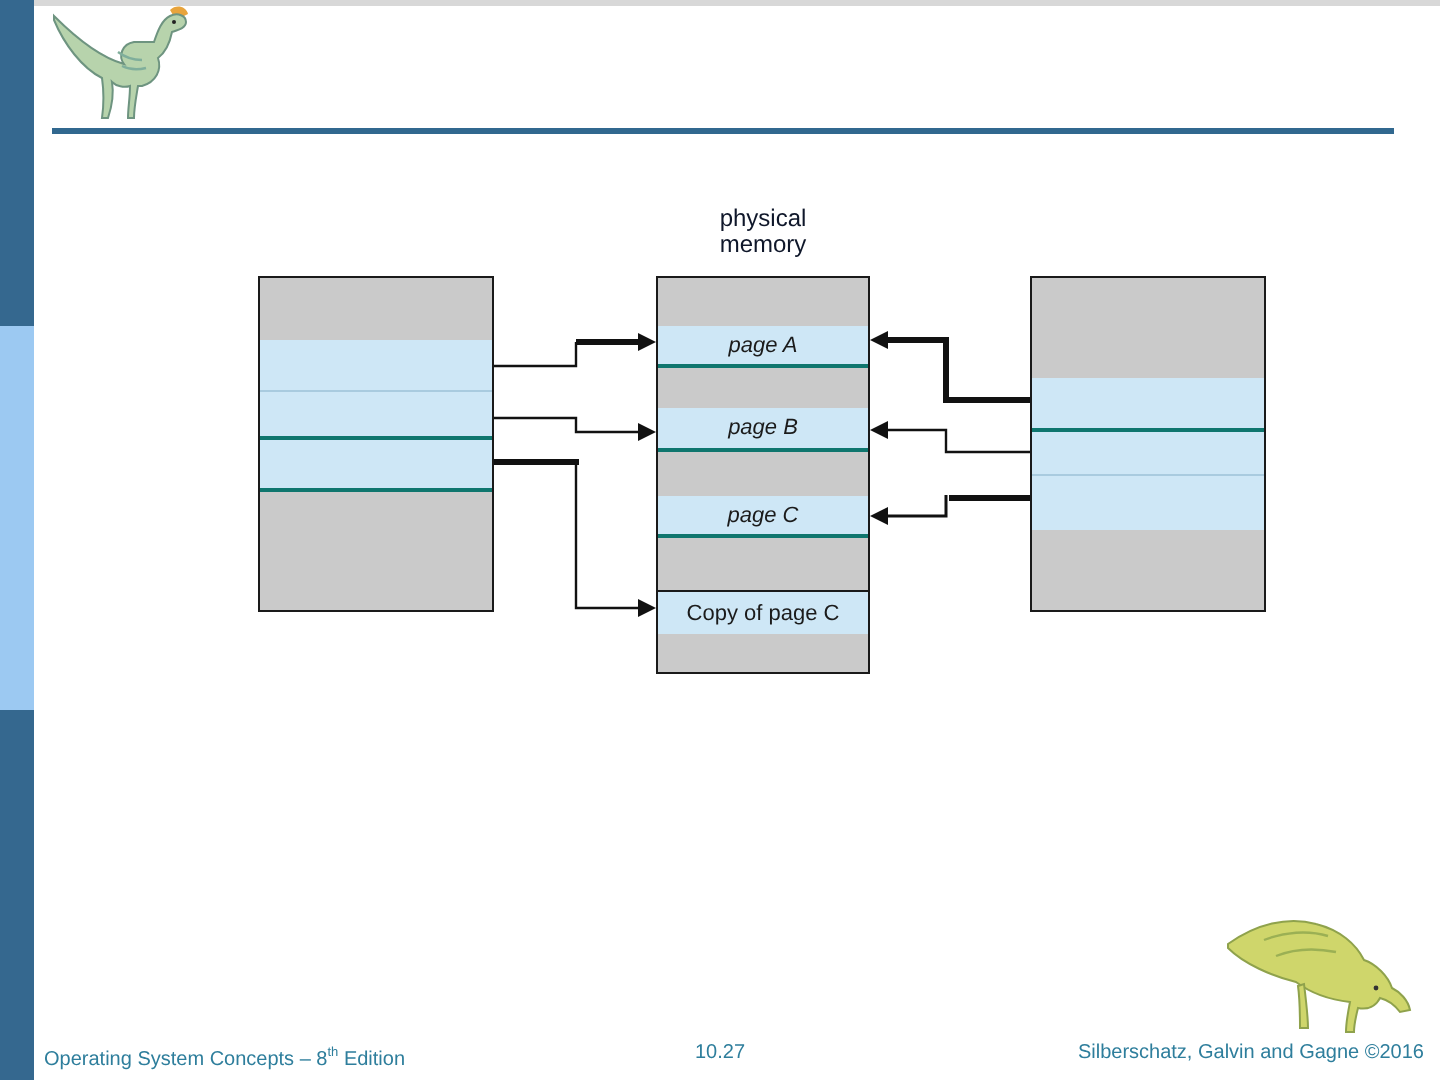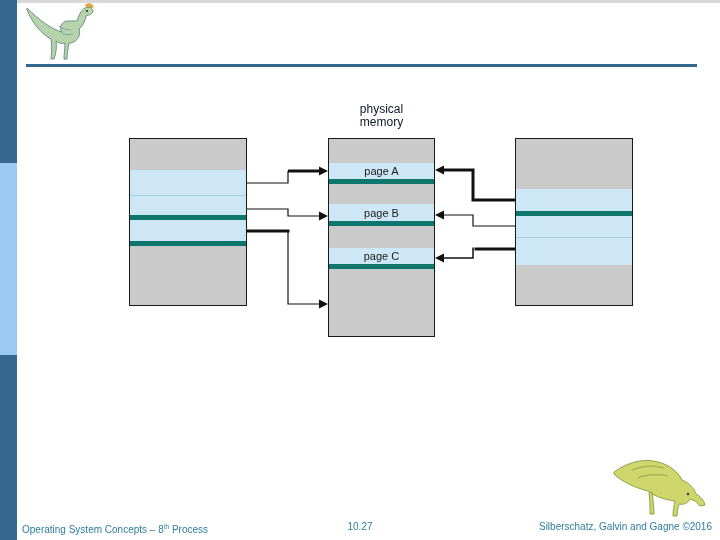--- a/index.html
+++ b/index.html
@@ -22,21 +22,21 @@
   .title-rule{position:absolute;left:26px;top:64px;width:671px;height:3px;background:#31688F;}
   
   .col-label{
     position:absolute;font-size:12px;color:#0f172a;text-align:center;line-height:13px;
   }
   .col-label sub{font-size:8px;}
   .box{position:absolute;border:1px solid #1a1a1a;box-sizing:border-box;background:#CACACA;}
   .row{position:absolute;left:0;width:100%;box-sizing:border-box;}
   .row.gray{background:#CACACA;}
   .row.blue{background:#CEE7F6;}
-  .row.bb-black{border-bottom:5px solid #0f766e;}
+  .row.bb-black{border-bottom:2px solid #0f766e;font-style:italic;}
   .row.bt-black{border-top:1px solid #1a1a1a;}
   .row.bb-faint{border-bottom:1px solid #A9CBDF;}
   .row.labelled{display:flex;align-items:center;justify-content:center;
     font-size:11px;color:#1b1b1b;}
   .arrows{position:absolute;left:0;top:0;width:720px;height:540px;pointer-events:none;}
   
   .footer-text{position:absolute;top:520px;font-size:10px;color:#2E7E9C;line-height:13px;white-space:nowrap;}
   .footer-left{left:22px;}
   .footer-left sup{font-size:6.5px;}
   .footer-page{left:332px;width:56px;text-align:center;}
@@ -84,20 +84,23 @@
     </div>
     <div class="row gray" style="top:45px;height:20px;"></div>
     <div class="row blue bb-black labelled" style="top:65px;height:22px;">
       <span>page B</span>
     </div>
     <div class="row gray" style="top:87px;height:22px;"></div>
     <div class="row blue bb-black labelled" style="top:109px;height:21px;">
       <span>page C</span>
     </div>
     <div class="row gray" style="top:130px;height:26px;"></div>
+    <div class="row blue bt-black labelled" style="top:156px;height:22px;">
+      <span>Copy of page C</span>
+    </div>
     <div class="row gray" style="top:178px;height:19px;"></div>
   </div>
 
   <div class="box" style="left:515px;top:138px;width:118px;height:168px;">
     <div class="row gray" style="top:0;height:50px;"></div>
     <div class="row blue bb-black" style="top:50px;height:27px;"></div>
     <div class="row blue bb-faint" style="top:77px;height:22px;"></div>
     <div class="row blue" style="top:99px;height:27px;"></div>
     <div class="row gray" style="top:126px;height:40px;"></div>
   </div>
@@ -127,17 +130,17 @@
   </svg>
 
   <svg class="dino-footer" viewBox="0 0 104 72">
     <path d="M2,22 C16,12 32,8 46,12 C58,15 66,22 70,30 C76,32 82,38 84,44 C88,46 92,50 93,55 L88,56 C85,52 82,50 78,49 C76,53 72,55 67,54 C66,58 65,62 65,66 L61,66 C61,61 62,56 63,51 C54,50 44,47 36,41 C24,38 10,32 2,24 Z" fill="#CFD66B" stroke="#8FA24C" stroke-width="1"></path>
     <path d="M40,42 C41,50 42,58 42,64 L38,64 C38,57 38,50 37,43 Z" fill="#CFD66B" stroke="#8FA24C" stroke-width="1"></path>
     <path d="M20,20 C30,16 42,15 52,18 M26,28 C36,24 46,24 56,26" stroke="#9BB054" stroke-width="1.2" fill="none"></path>
     <circle cx="76" cy="44" r="1.2" fill="#333"></circle>
   </svg>
 
   <div class="footer-text footer-left">
-    <span>Operating System Concepts – 8</span><sup>th</sup><span> Process</span>
+    <span>Operating System Concepts – 8</span><sup>th</sup><span> Edition</span>
   </div>
   <div class="footer-text footer-page">10.27</div>
   <div class="footer-text footer-right">Silberschatz, Galvin and Gagne ©2016</div>
 </div>
 
 </body></html>

